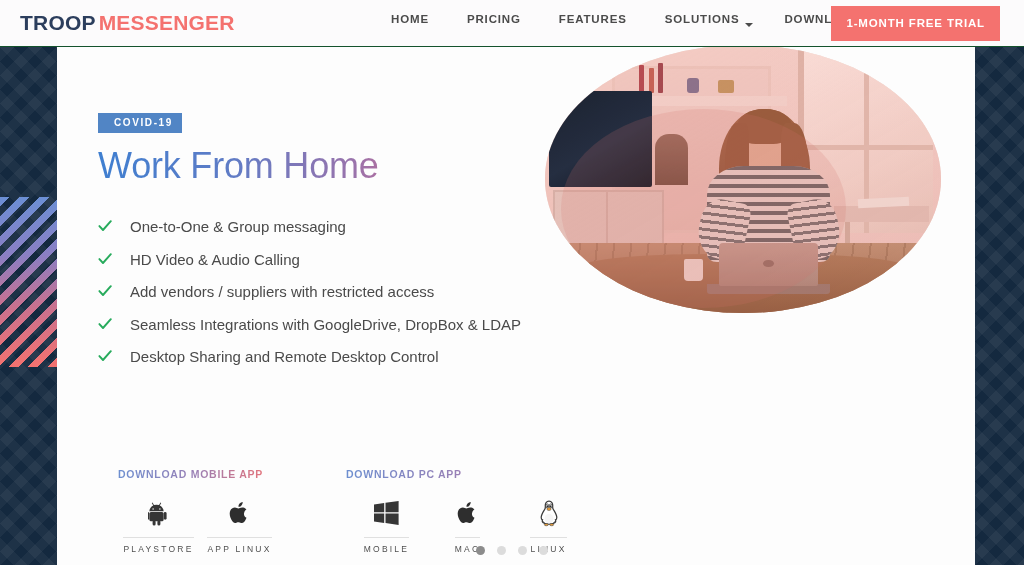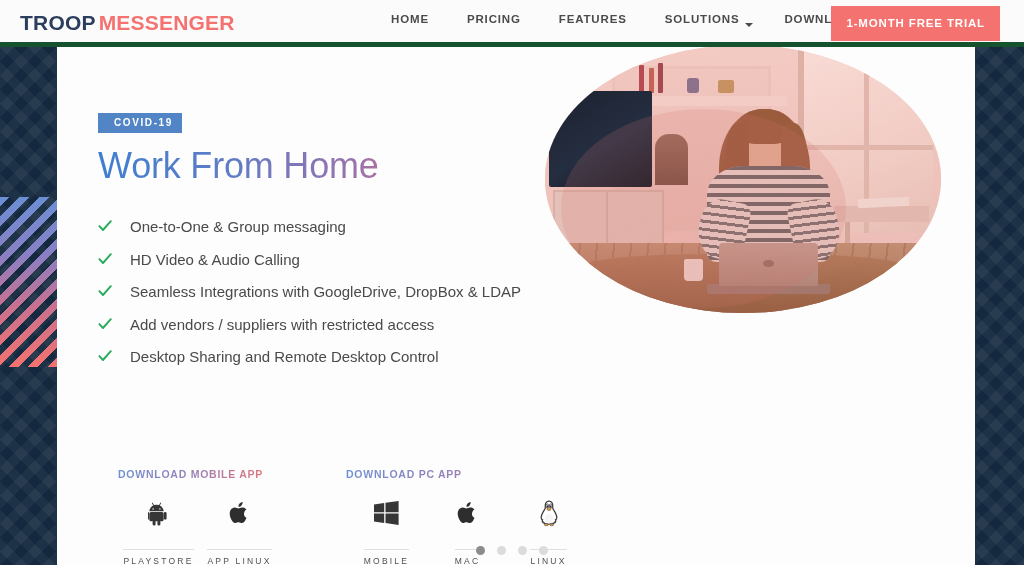--- a/index.html
+++ b/index.html
@@ -20,21 +20,21 @@
     overflow: hidden;
   }
 
   
   #navbar {
     position: absolute;
     top: 0; left: 0;
     width: 1024px;
     height: 47px;
     background: #fcfbfc;
-    border-bottom: 5px solid #14532d;
+    border-bottom: 1px solid #14532d;
     z-index: 30;
   }
 
   #logo {
     position: absolute;
     left: 20px;
     top: 11px;
     font-size: 21px;
     font-weight: bold;
     letter-spacing: 0.2px;
@@ -244,21 +244,21 @@
     cursor: pointer;
   }
   .dl-ic {
     height: 32px;
     display: flex;
     align-items: center;
     justify-content: center;
     color: #363636;
   }
   .dl-label {
-    margin-top: 20px;
+    margin-top: 8px;
     padding-top: 6px;
     border-top: 1px solid #e0e0e0;
     display: inline-block;
     font-size: 8.5px;
     letter-spacing: 2.2px;
     color: #4f4f4f;
     font-weight: normal;
     white-space: nowrap;
     text-align: center;
   }
@@ -512,29 +512,29 @@
               </svg>
           </span>
           <span class="feature-text">HD Video &amp; Audio Calling</span>
         </li>
         <li class="feature-row">
           <span class="tick">
             <svg width="14" height="14" viewBox="0 0 14 14">
                 <path d="M1.4 7.1 L5 11 L12.8 2.2" fill="none" stroke="#27ab5c" stroke-width="1.9" stroke-linecap="round" stroke-linejoin="round"></path>
               </svg>
           </span>
-          <span class="feature-text">Seamless Integrations with GoogleDrive, DropBox &amp; LDAP</span>
+          <span class="feature-text">Add vendors / suppliers with restricted access</span>
         </li>
         <li class="feature-row">
           <span class="tick">
             <svg width="14" height="14" viewBox="0 0 14 14">
                 <path d="M1.4 7.1 L5 11 L12.8 2.2" fill="none" stroke="#27ab5c" stroke-width="1.9" stroke-linecap="round" stroke-linejoin="round"></path>
               </svg>
           </span>
-          <span class="feature-text">Add vendors / suppliers with restricted access</span>
+          <span class="feature-text">Seamless Integrations with GoogleDrive, DropBox &amp; LDAP</span>
         </li>
         <li class="feature-row">
           <span class="tick">
             <svg width="14" height="14" viewBox="0 0 14 14">
                 <path d="M1.4 7.1 L5 11 L12.8 2.2" fill="none" stroke="#27ab5c" stroke-width="1.9" stroke-linecap="round" stroke-linejoin="round"></path>
               </svg>
           </span>
           <span class="feature-text">Desktop Sharing and Remote Desktop Control</span>
         </li>
       </ul>

